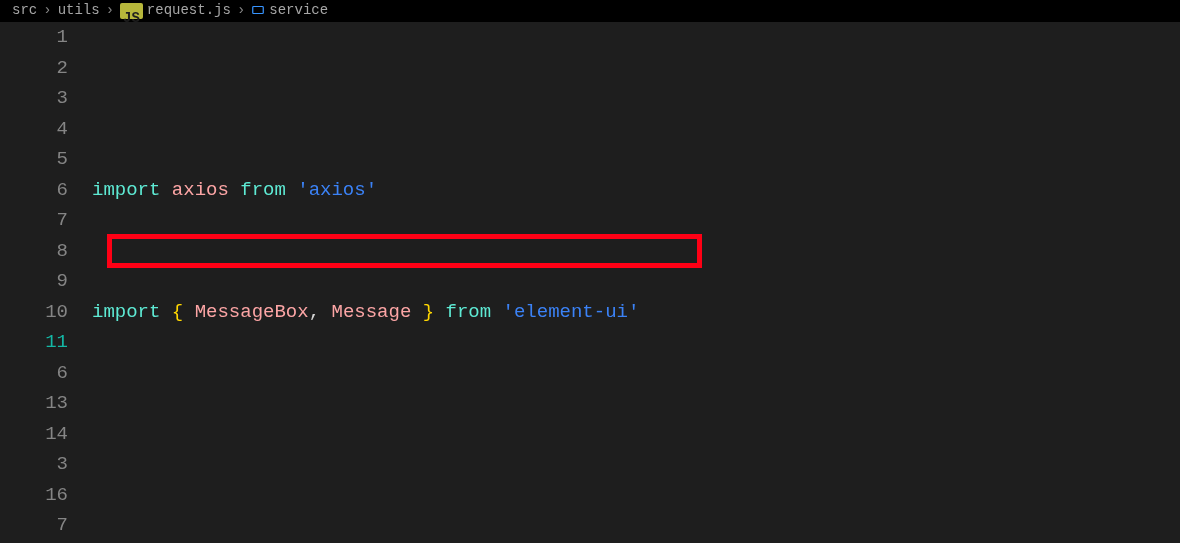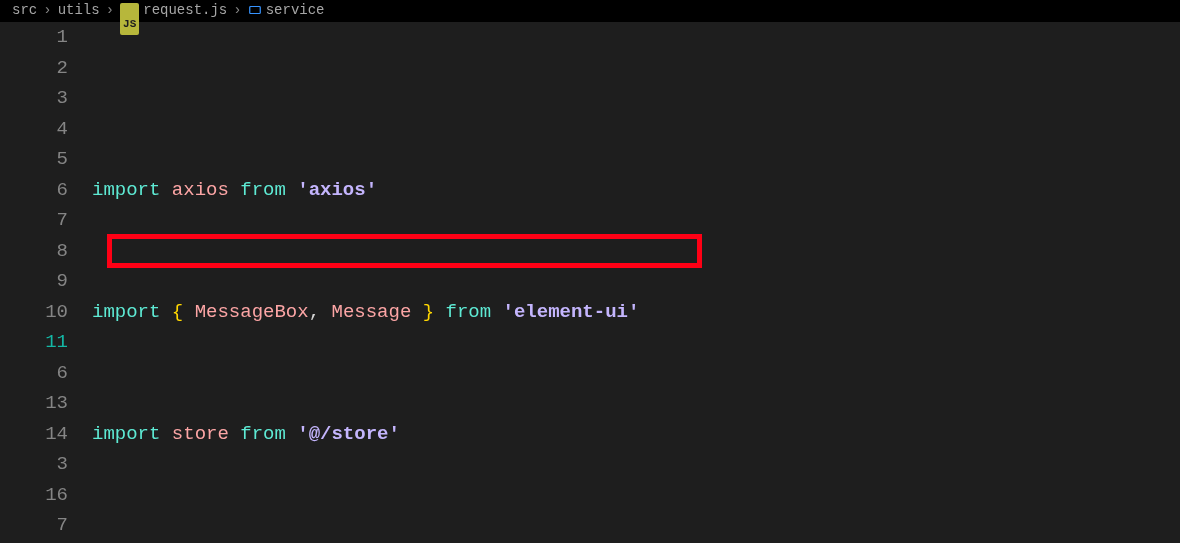--- a/index.html
+++ b/index.html
@@ -20,22 +20,22 @@
     color: #a6a6a6;
     display: flex;
     gap: 4px;
     background: #000000;
   }
   .bc-sep { color: #888; margin: 0 2px; }
   .bc-js-badge {
     background: #b7b73b;
     color: #1e1e1e;
     font-weight: bold;
-    font-size: 11px;
-    padding: 16px 3px;
+    font-size: 14px;
+    padding: 8px 3px;
     border-radius: 2px;
   }
   .bc-sym {
     color: #3794ff;
   }
   .bc-sym-icon {
     display:inline-block;
     width:14px;
     height:14px;
     vertical-align:middle;
@@ -54,21 +54,21 @@
     user-select: none;
   }
   .code {
     flex: 1;
     white-space: pre;
     position: relative;
   }
   .line { height: 30.5px; }
   .kw-purple { color: #5eead4; }
   .ident { color: #fca5a5; }
-  .str { color: #c4b5fd; font-weight: bold; }
+  .str { color: #3b82f6; }
   .punct { color: #d4d4d4; }
   .brace { color: #ffd700; }
   .red-box {
     position: absolute;
     border: 5px solid #ff0015;
     pointer-events: none;
   }
 </style>
 </head>
 <body>
@@ -109,21 +109,20 @@
   </div>
 
   <div class="code">
 
     <div class="red-box" style="top:212px; left:15px; width:595px; height:34px;"></div>
 
     <div class="line"><span class="kw-purple">import</span> <span class="ident">axios</span> <span class="kw-purple">from</span> <span class="str">'axios'</span></div>
 
     <div class="line"><span class="kw-purple">import</span> <span class="brace">{</span> <span class="ident">MessageBox</span><span class="punct">,</span> <span class="ident">Message</span> <span class="brace">}</span> <span class="kw-purple">from</span> <span class="str">'element-ui'</span></div>
 
-    <div class="line"><span class="kw-purple">import</span> <span class="ident">store</span> <span class="kw-purple">from</span> <span class="str">'@/store'</span></div>
 
     <div class="line">     </div>
 
     
 
     
 
     
 
     

